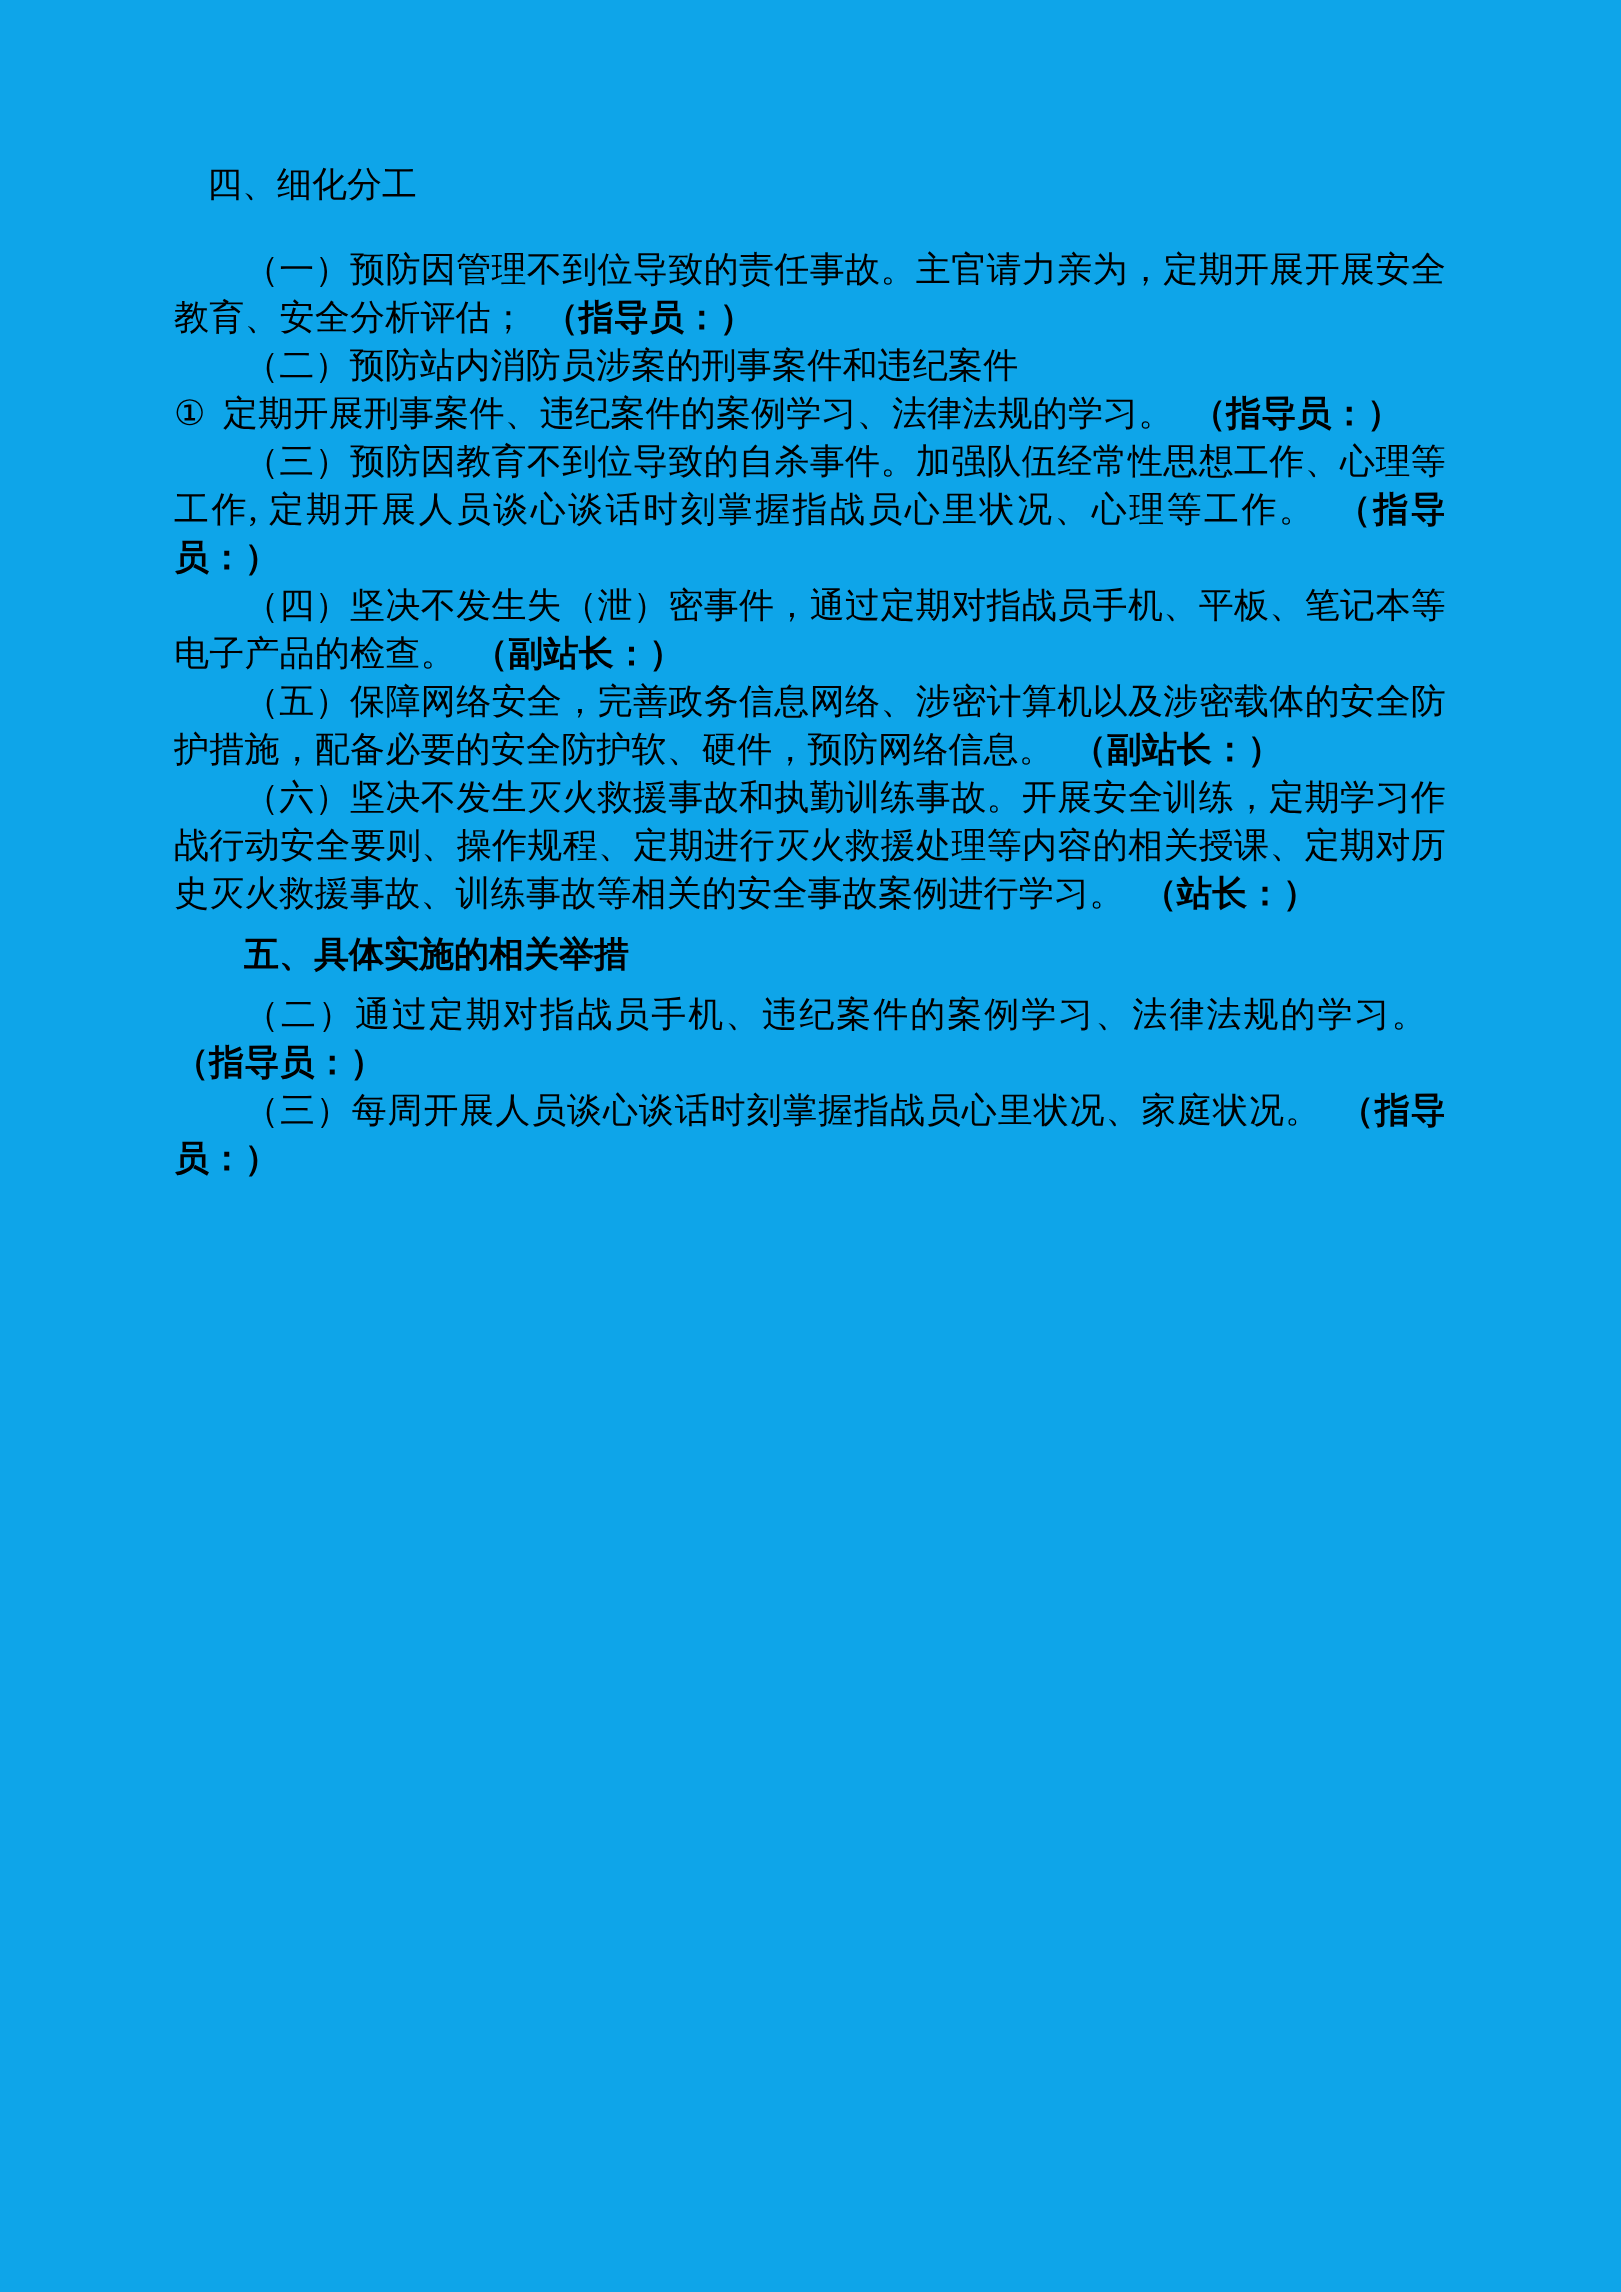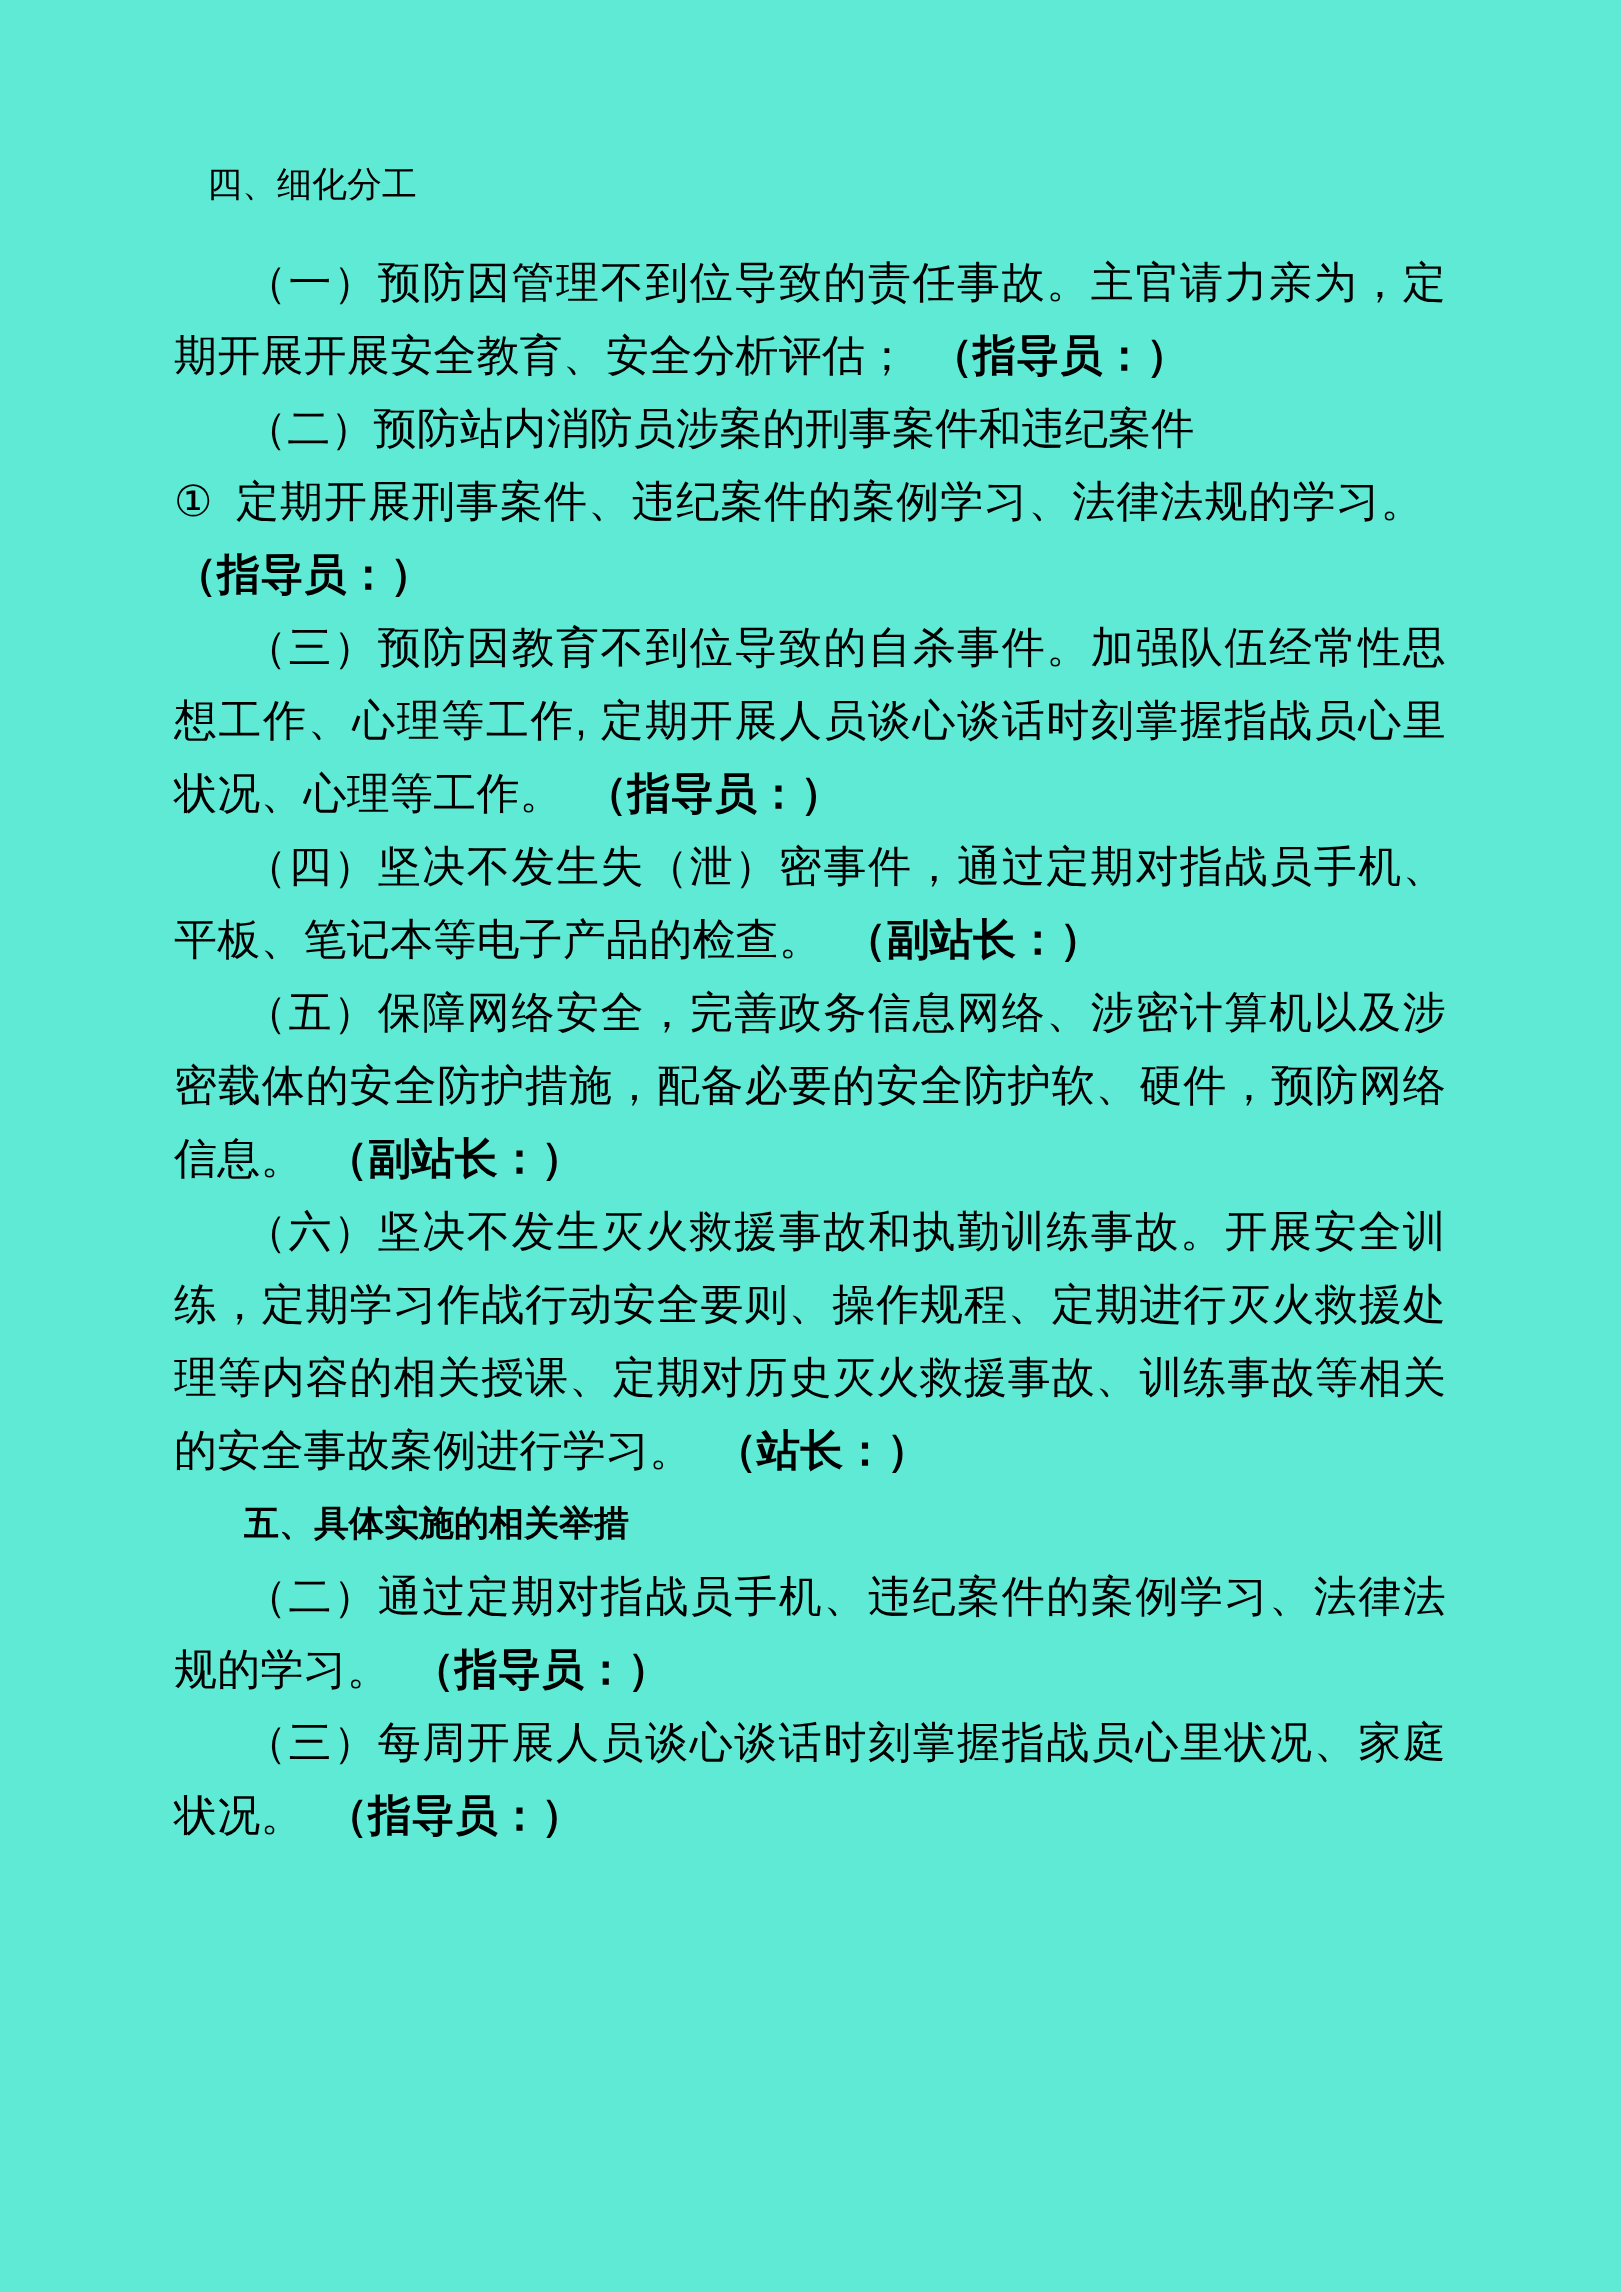--- a/index.html
+++ b/index.html
@@ -8,39 +8,40 @@
     background: #ffffff;
   }
   body {
     font-family: "Liberation Sans", "DejaVu Sans", sans-serif;
     color: #000000;
   }
   .page {
     position: relative;
     width: 1621px;
     height: 2293px;
-    background: #5eead4;
+    background: #0ea5e9;
     box-sizing: border-box;
     padding: 147px 174px 118px 174px;
     overflow: hidden;
   }
   .doc-body {
     width: 1272px;
   }
   
   .para {
-    font-size: 43px;
-    line-height: 73px;
+    font-size: 35px;
+    line-height: 48px;
     text-align: justify;
     text-justify: inter-character;
     letter-spacing: 0.2px;
     margin: 0 0 0 0;
     padding: 0;
     word-break: break-all;
     white-space: normal;
+    font-family: Liberation Serif, serif;
   }
   .para.indent {
     text-indent: 70px;
   }
   .para.noindent {
     text-indent: 0;
   }
   .heading {
     font-size: 35px;
     line-height: 73px;

